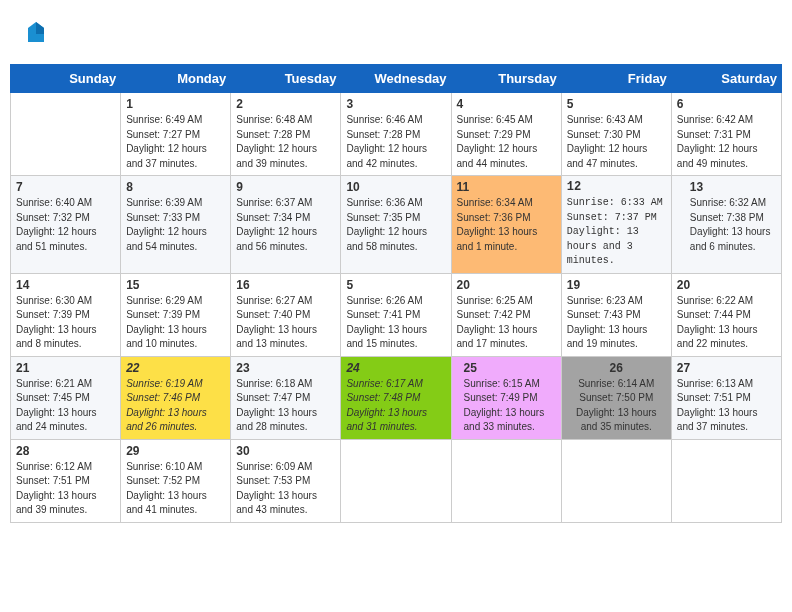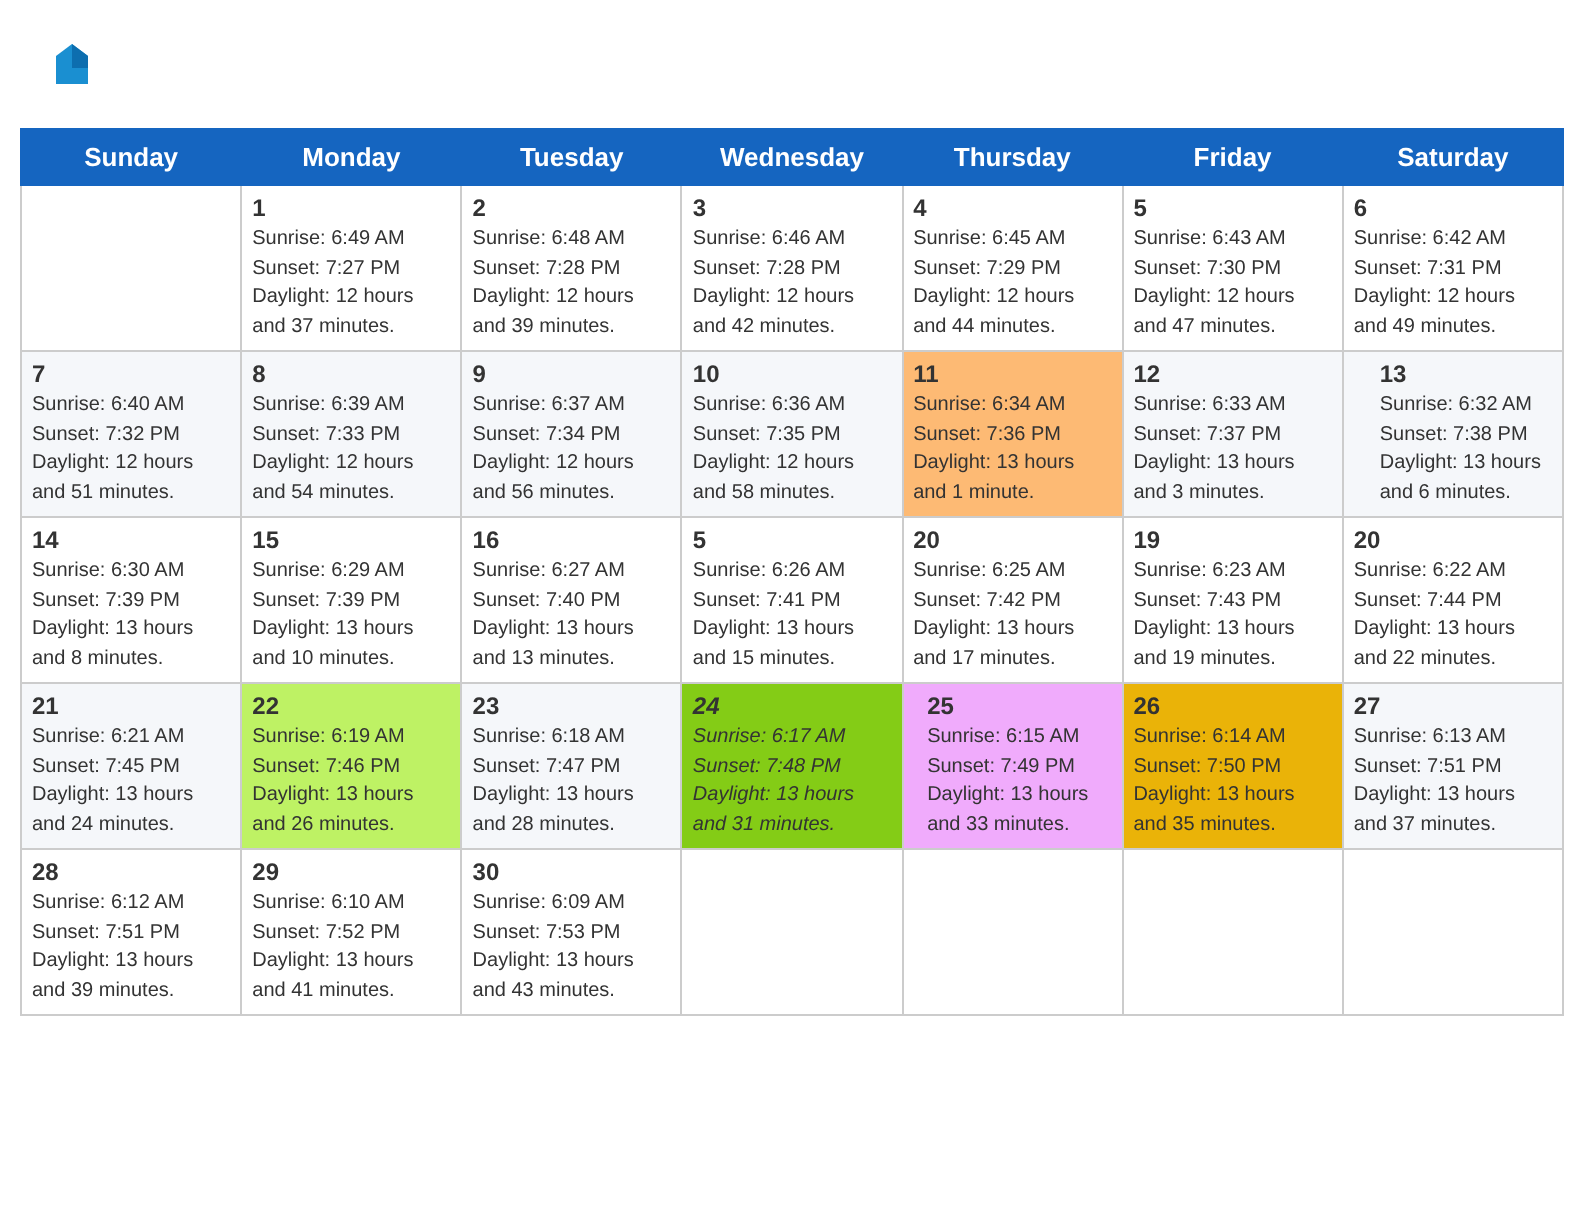--- a/index.html
+++ b/index.html
@@ -51,21 +51,21 @@
       width: 100%;
       border-collapse: collapse;
       margin-top: 4px;
     }
     .calendar th {
       background: #1565c0;
       color: #fff;
       font-size: 13px;
       font-weight: bold;
       padding: 6px 4px;
-      text-align: center;
+      text-align: right;
       border: 1px solid #1565c0;
     }
     .calendar td {
       border: 1px solid #ccc;
       vertical-align: top;
       padding: 4px 5px;
       width: 14.28%;
       min-height: 80px;
       font-size: 10.5px;
       color: #333;
@@ -164,21 +164,21 @@
           <div class="day-info">Sunrise: 6:37 AM<br>Sunset: 7:34 PM<br>Daylight: 12 hours and 56 minutes.</div>
         </td>
         <td style="background: rgb(245, 247, 250);">
           <span class="day-number">10</span>
           <div class="day-info">Sunrise: 6:36 AM<br>Sunset: 7:35 PM<br>Daylight: 12 hours and 58 minutes.</div>
         </td>
         <td style="background: #fdba74;">
           <span class="day-number">11</span>
           <div class="day-info">Sunrise: 6:34 AM<br>Sunset: 7:36 PM<br>Daylight: 13 hours and 1 minute.</div>
         </td>
-        <td style="background: rgb(245, 247, 250);">
+        <td style="background: rgb(245, 247, 250); font-family: Liberation Mono, monospace;">
           <span class="day-number">12</span>
           <div class="day-info">Sunrise: 6:33 AM<br>Sunset: 7:37 PM<br>Daylight: 13 hours and 3 minutes.</div>
         </td>
         <td style="background: rgb(245, 247, 250); padding-left: 18px;">
           <span class="day-number">13</span>
           <div class="day-info">Sunrise: 6:32 AM<br>Sunset: 7:38 PM<br>Daylight: 13 hours and 6 minutes.</div>
         </td>
       </tr>
       <tr>
         <td>
@@ -208,37 +208,37 @@
         <td>
           <span class="day-number">20</span>
           <div class="day-info">Sunrise: 6:22 AM<br>Sunset: 7:44 PM<br>Daylight: 13 hours and 22 minutes.</div>
         </td>
       </tr>
       <tr>
         <td style="background: rgb(245, 247, 250);">
           <span class="day-number">21</span>
           <div class="day-info">Sunrise: 6:21 AM<br>Sunset: 7:45 PM<br>Daylight: 13 hours and 24 minutes.</div>
         </td>
-        <td style="background: #bef264;">
+        <td style="background: #fde047; font-style: italic;">
           <span class="day-number">22</span>
           <div class="day-info">Sunrise: 6:19 AM<br>Sunset: 7:46 PM<br>Daylight: 13 hours and 26 minutes.</div>
         </td>
         <td style="background: rgb(245, 247, 250);">
           <span class="day-number">23</span>
           <div class="day-info">Sunrise: 6:18 AM<br>Sunset: 7:47 PM<br>Daylight: 13 hours and 28 minutes.</div>
         </td>
         <td style="background: #84cc16; font-style: italic;">
           <span class="day-number">24</span>
           <div class="day-info">Sunrise: 6:17 AM<br>Sunset: 7:48 PM<br>Daylight: 13 hours and 31 minutes.</div>
         </td>
         <td style="background: #f0abfc; padding-left: 12px;">
           <span class="day-number">25</span>
           <div class="day-info">Sunrise: 6:15 AM<br>Sunset: 7:49 PM<br>Daylight: 13 hours and 33 minutes.</div>
         </td>
-        <td style="background: #eab308;">
+        <td style="background: #a3a3a3; text-align: center;">
           <span class="day-number">26</span>
           <div class="day-info">Sunrise: 6:14 AM<br>Sunset: 7:50 PM<br>Daylight: 13 hours and 35 minutes.</div>
         </td>
         <td style="background: rgb(245, 247, 250);">
           <span class="day-number">27</span>
           <div class="day-info">Sunrise: 6:13 AM<br>Sunset: 7:51 PM<br>Daylight: 13 hours and 37 minutes.</div>
         </td>
       </tr>
       <tr>
         <td>

